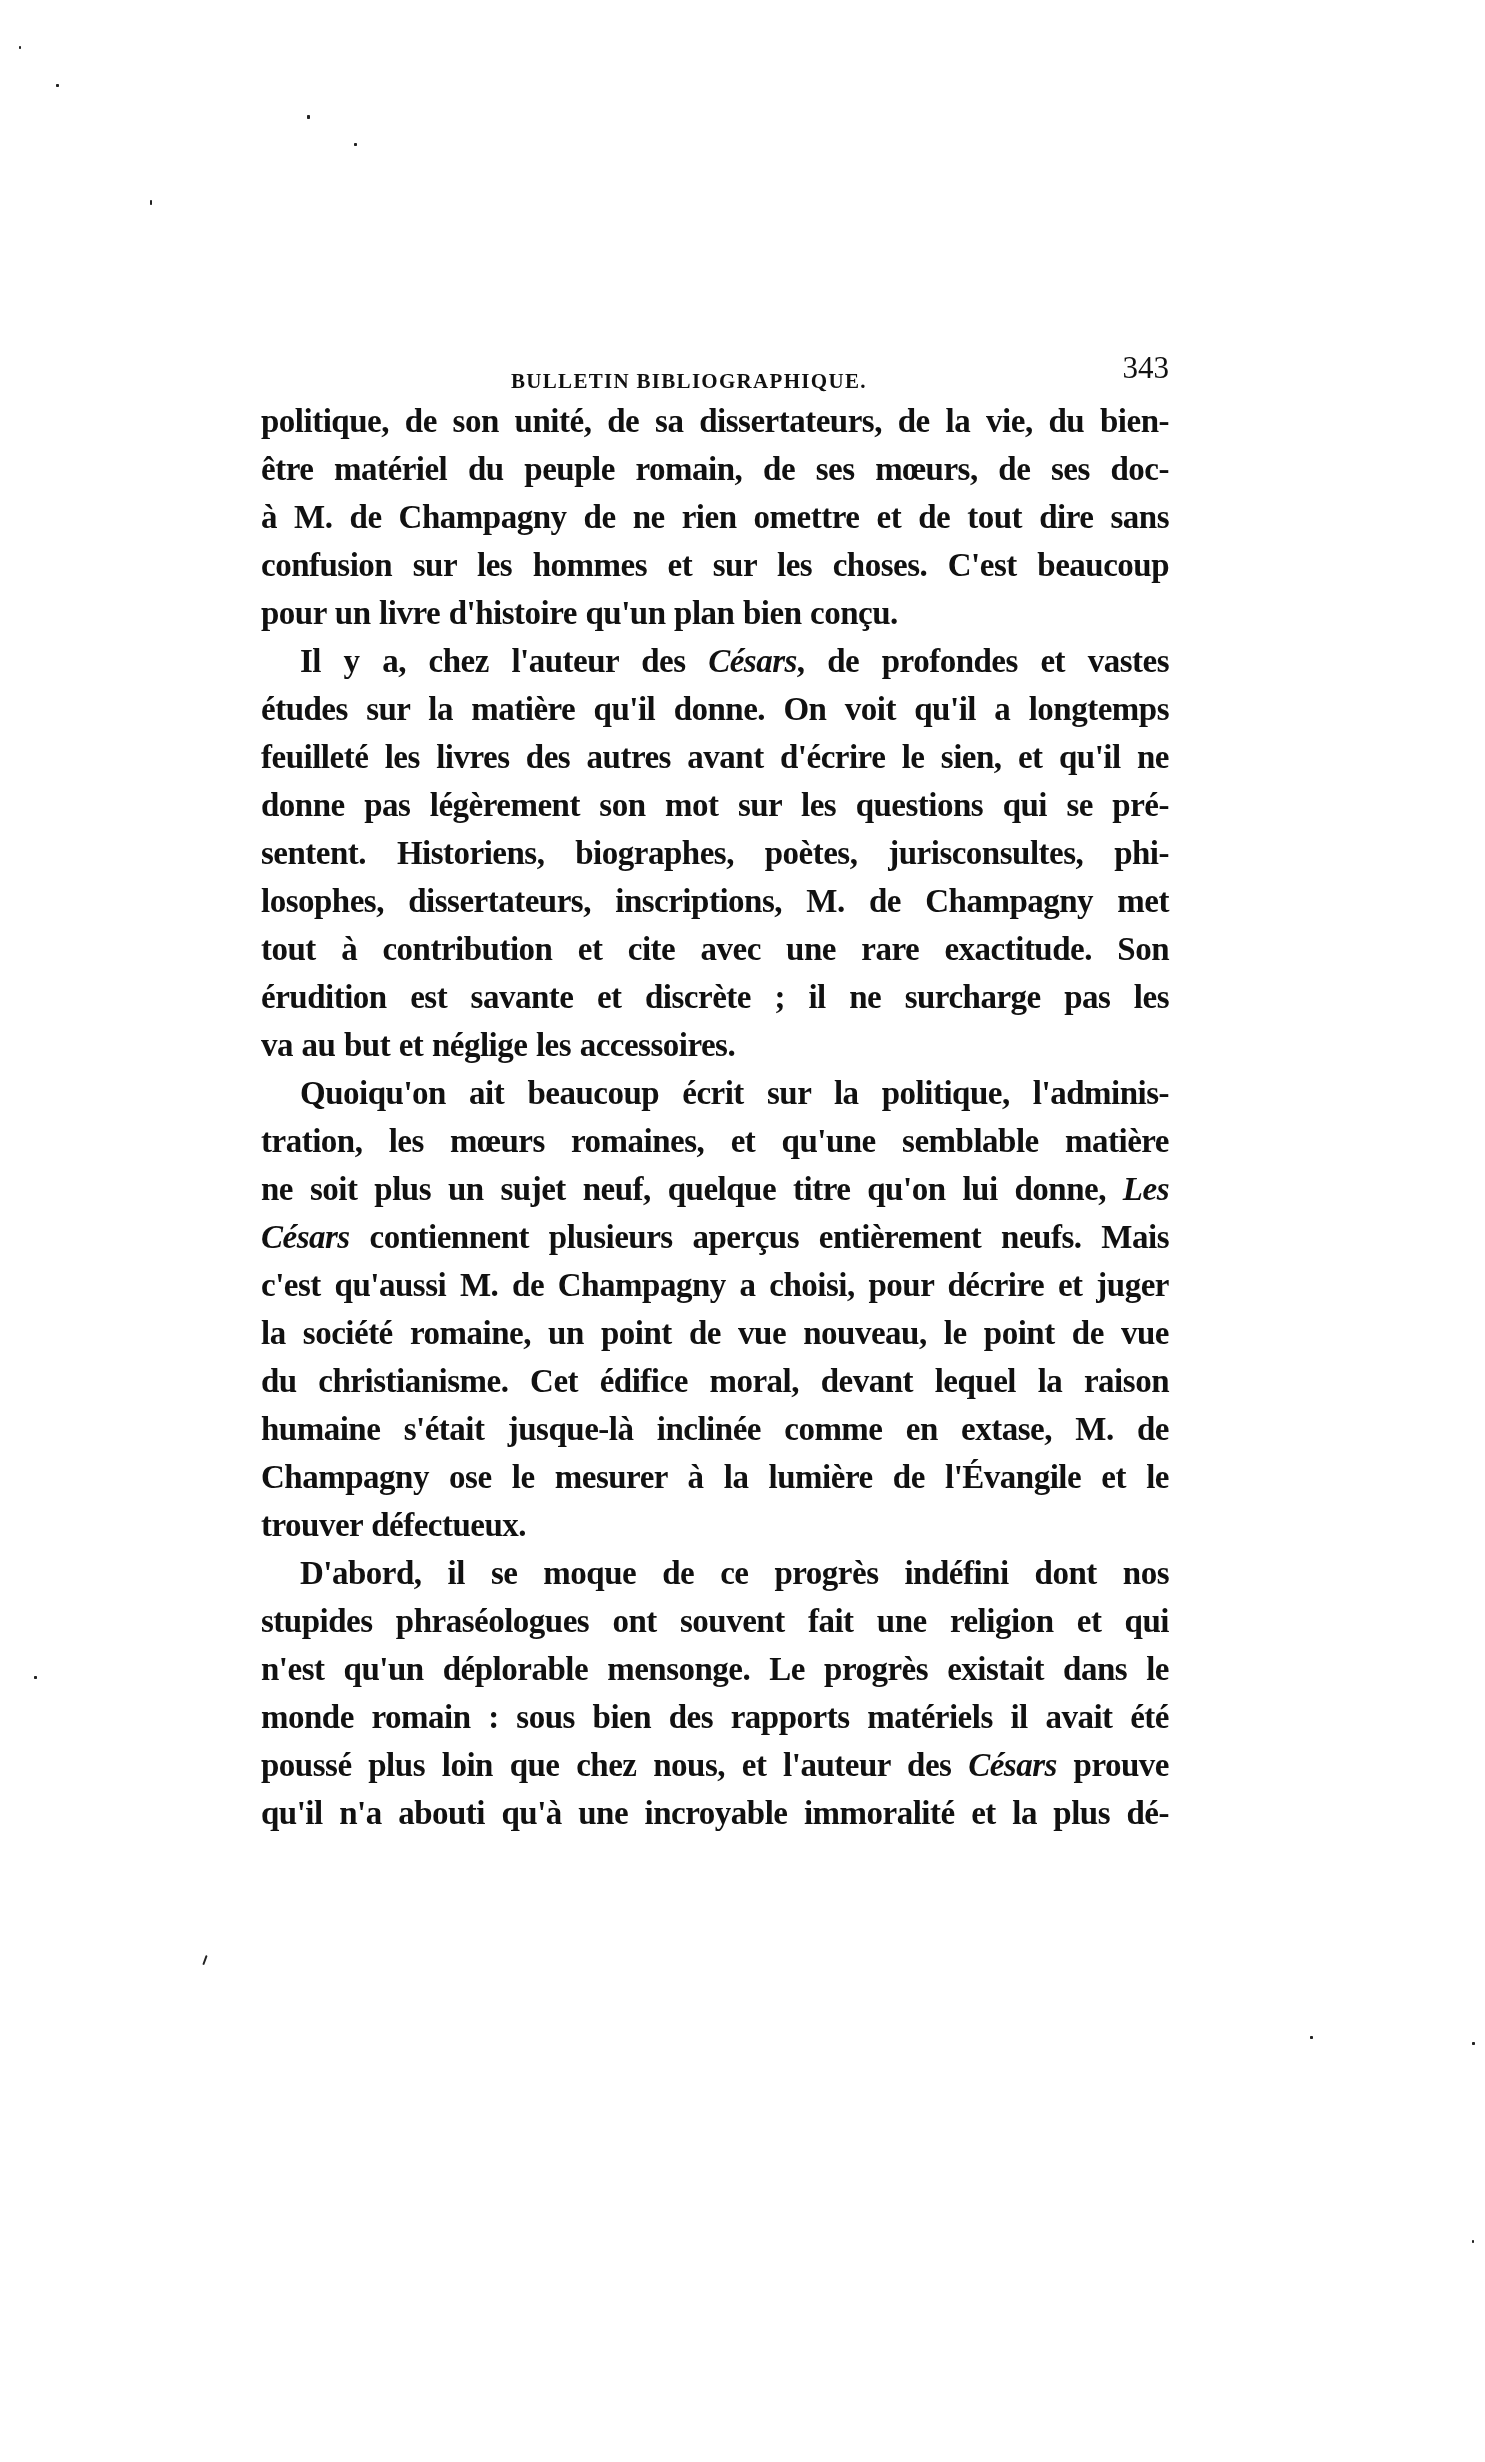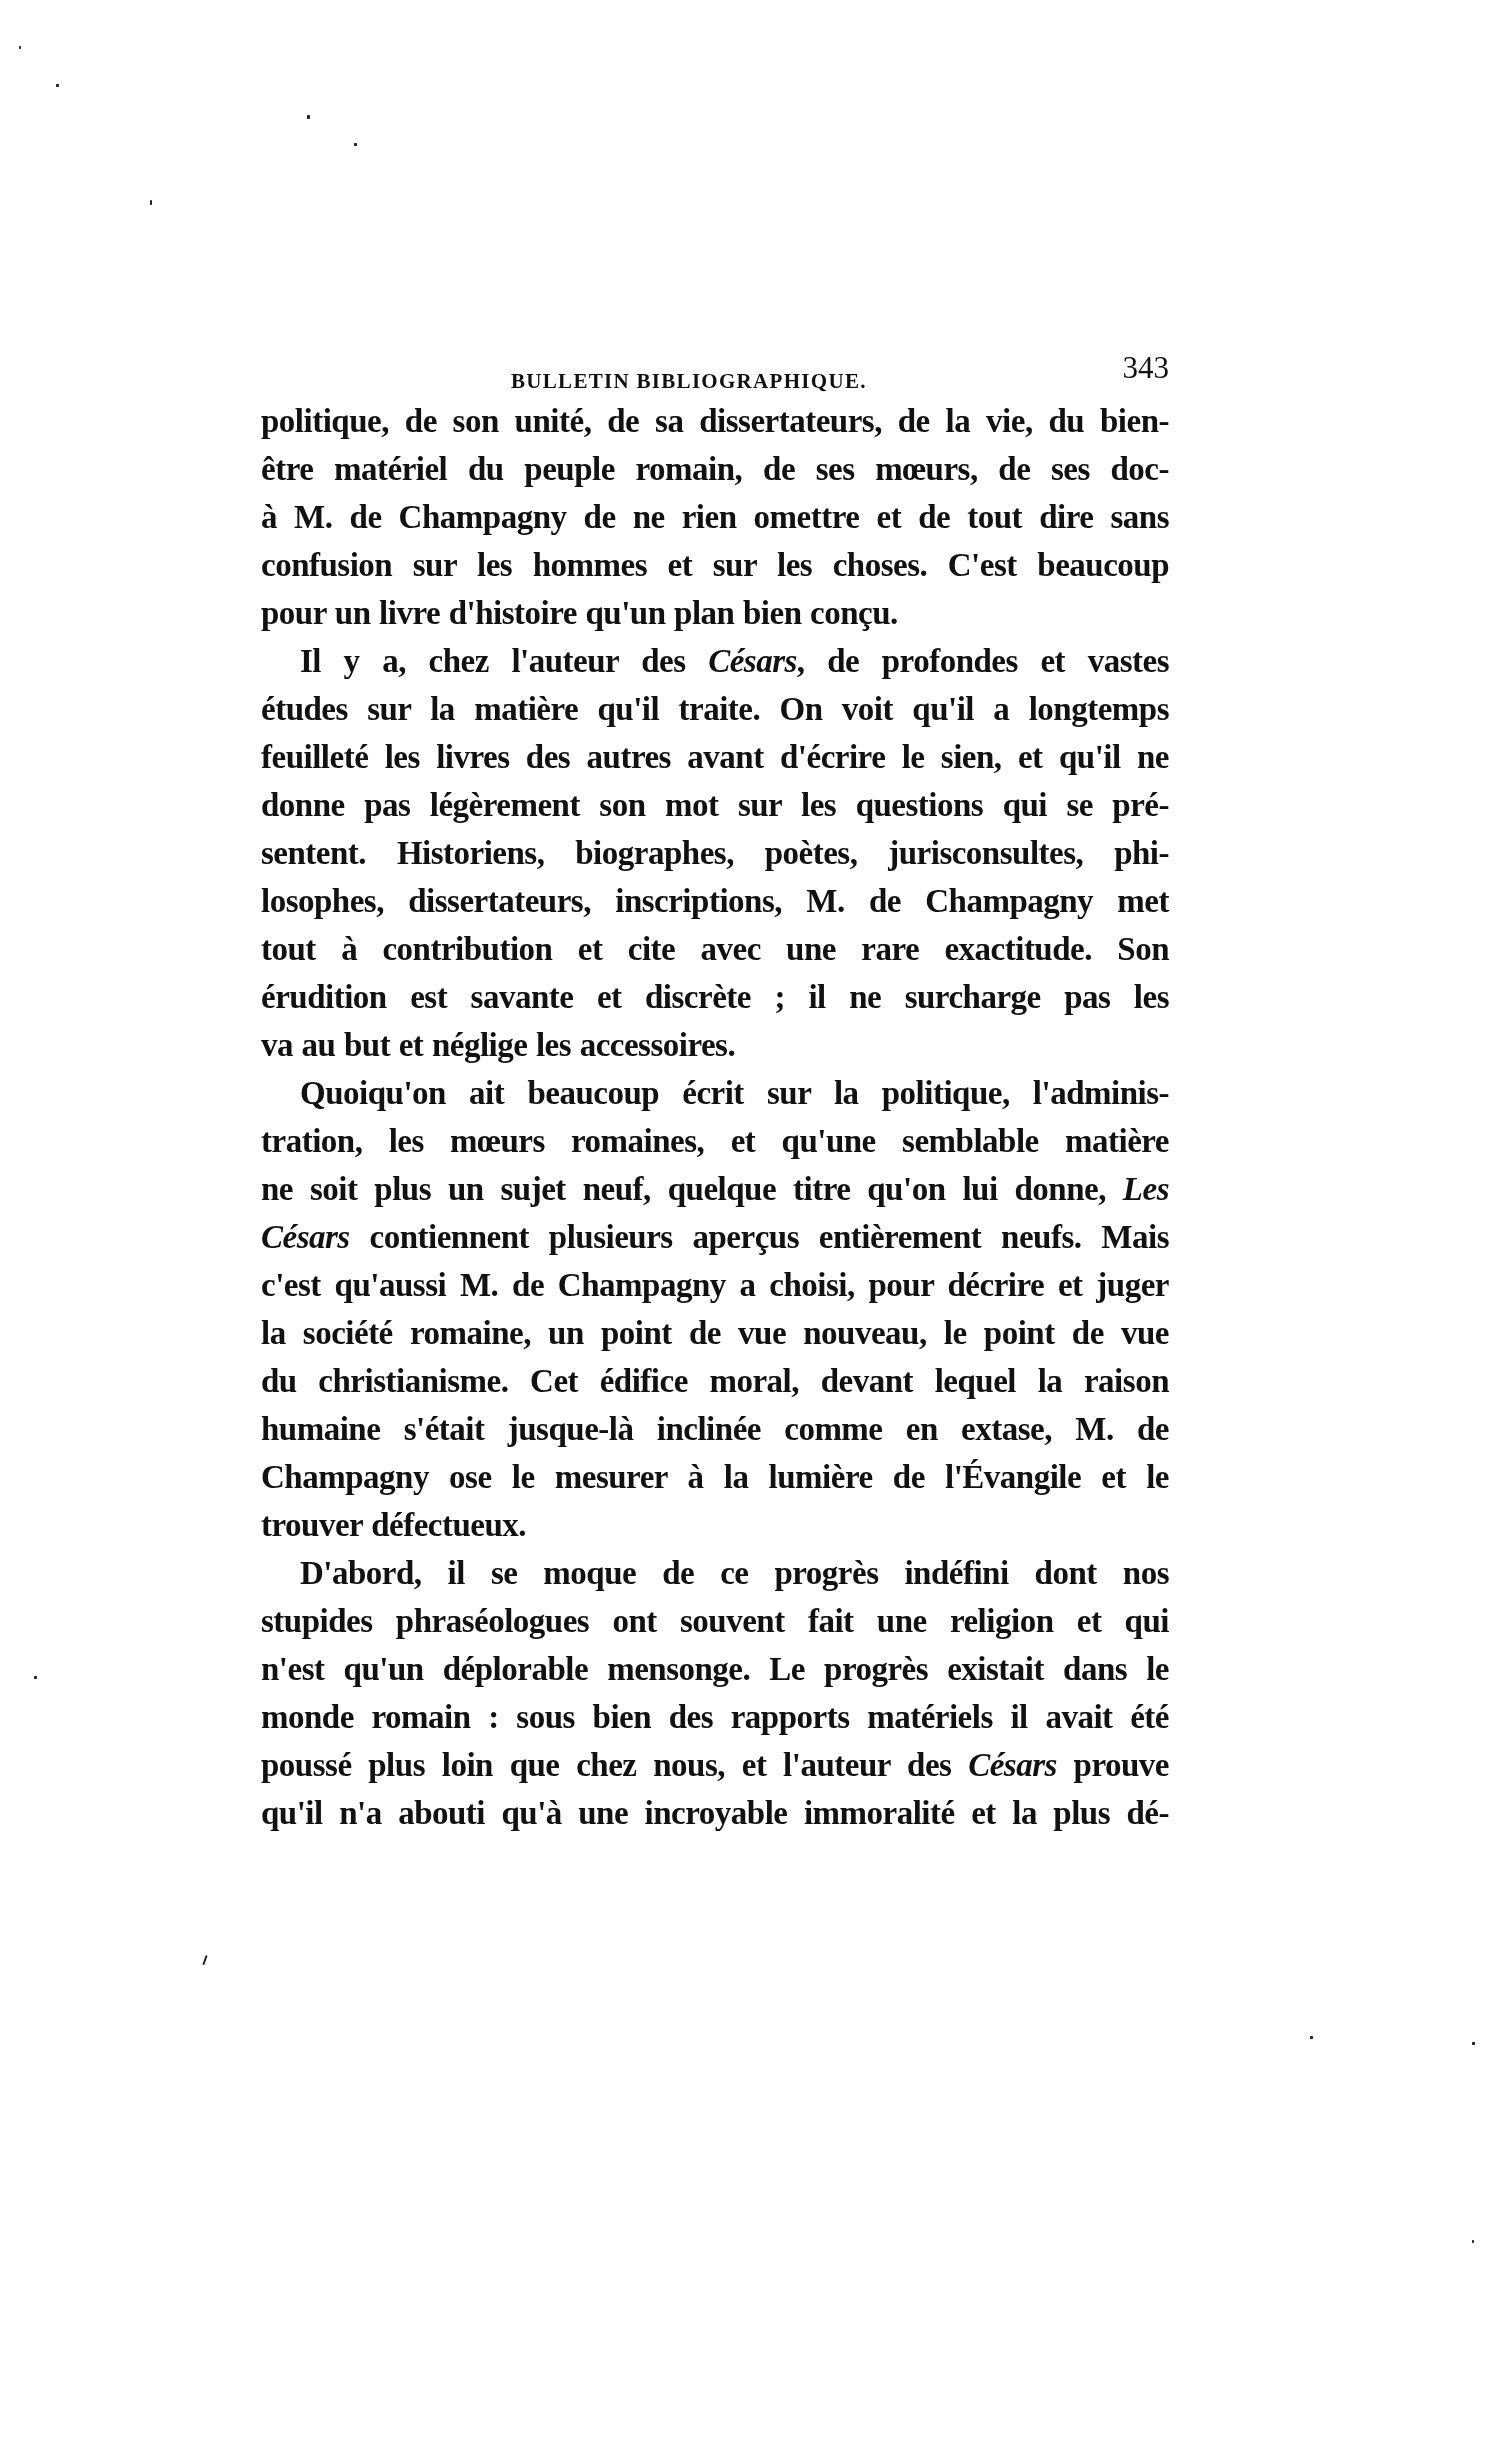--- a/index.html
+++ b/index.html
@@ -85,21 +85,21 @@
     <span class="page-number">343</span>
   </div>
 
   <div class="body-text" id="body-text">
       <div class="line">politique, de son unité, de sa dissertateurs, de la vie, du bien-</div>
       <div class="line">être matériel du peuple romain, de ses mœurs, de ses doc-</div>
       <div class="line">à M. de Champagny de ne rien omettre et de tout dire sans</div>
       <div class="line">confusion sur les hommes et sur les choses. C'est beaucoup</div>
       <div class="line last">pour un livre d'histoire qu'un plan bien conçu.</div>
       <div class="line indent"><span>Il y a, chez l'auteur des </span><span class="it">Césars</span><span>, de profondes et vastes</span></div>
-      <div class="line">études sur la matière qu'il traite. On voit qu'il a longtemps</div>
+      <div class="line">études sur la matière qu'il donne. On voit qu'il a longtemps</div>
       <div class="line">feuilleté les livres des autres avant d'écrire le sien, et qu'il ne</div>
       <div class="line">donne pas légèrement son mot sur les questions qui se pré-</div>
       <div class="line">sentent. Historiens, biographes, poètes, jurisconsultes, phi-</div>
       <div class="line">losophes, dissertateurs, inscriptions, M. de Champagny met</div>
       <div class="line">tout à contribution et cite avec une rare exactitude. Son</div>
       <div class="line">érudition est savante et discrète ; il ne surcharge pas les</div>
       <div class="line last">va au but et néglige les accessoires.</div>
       <div class="line indent">Quoiqu'on ait beaucoup écrit sur la politique, l'adminis-</div>
       <div class="line">tration, les mœurs romaines, et qu'une semblable matière</div>
       <div class="line"><span>ne soit plus un sujet neuf, quelque titre qu'on lui donne, </span><span class="it">Les</span><span></span></div>

